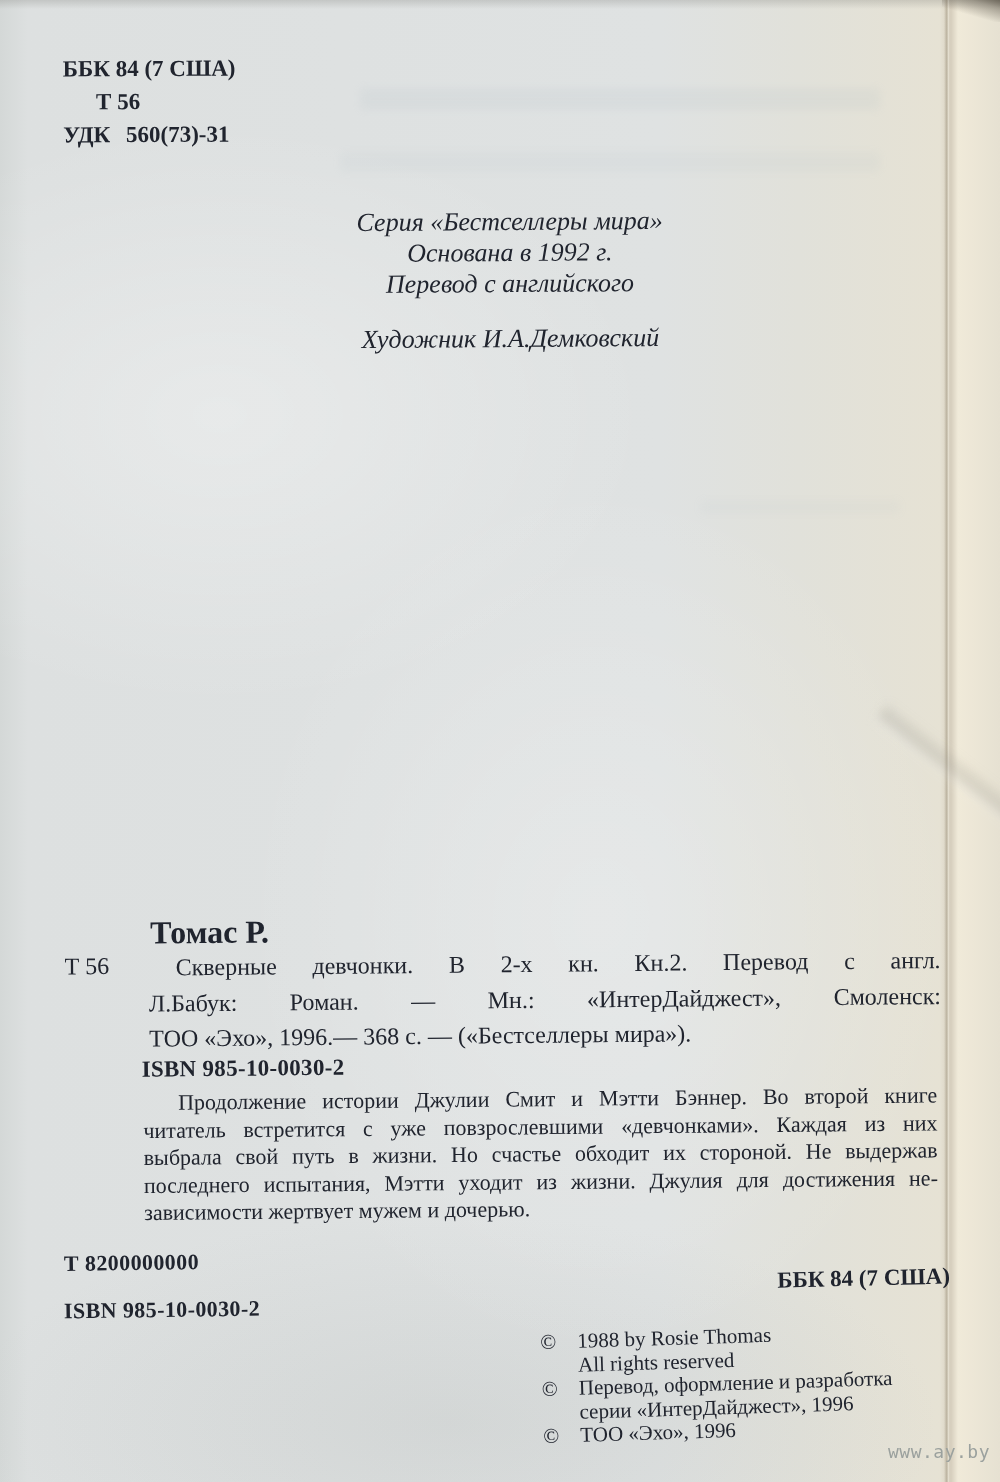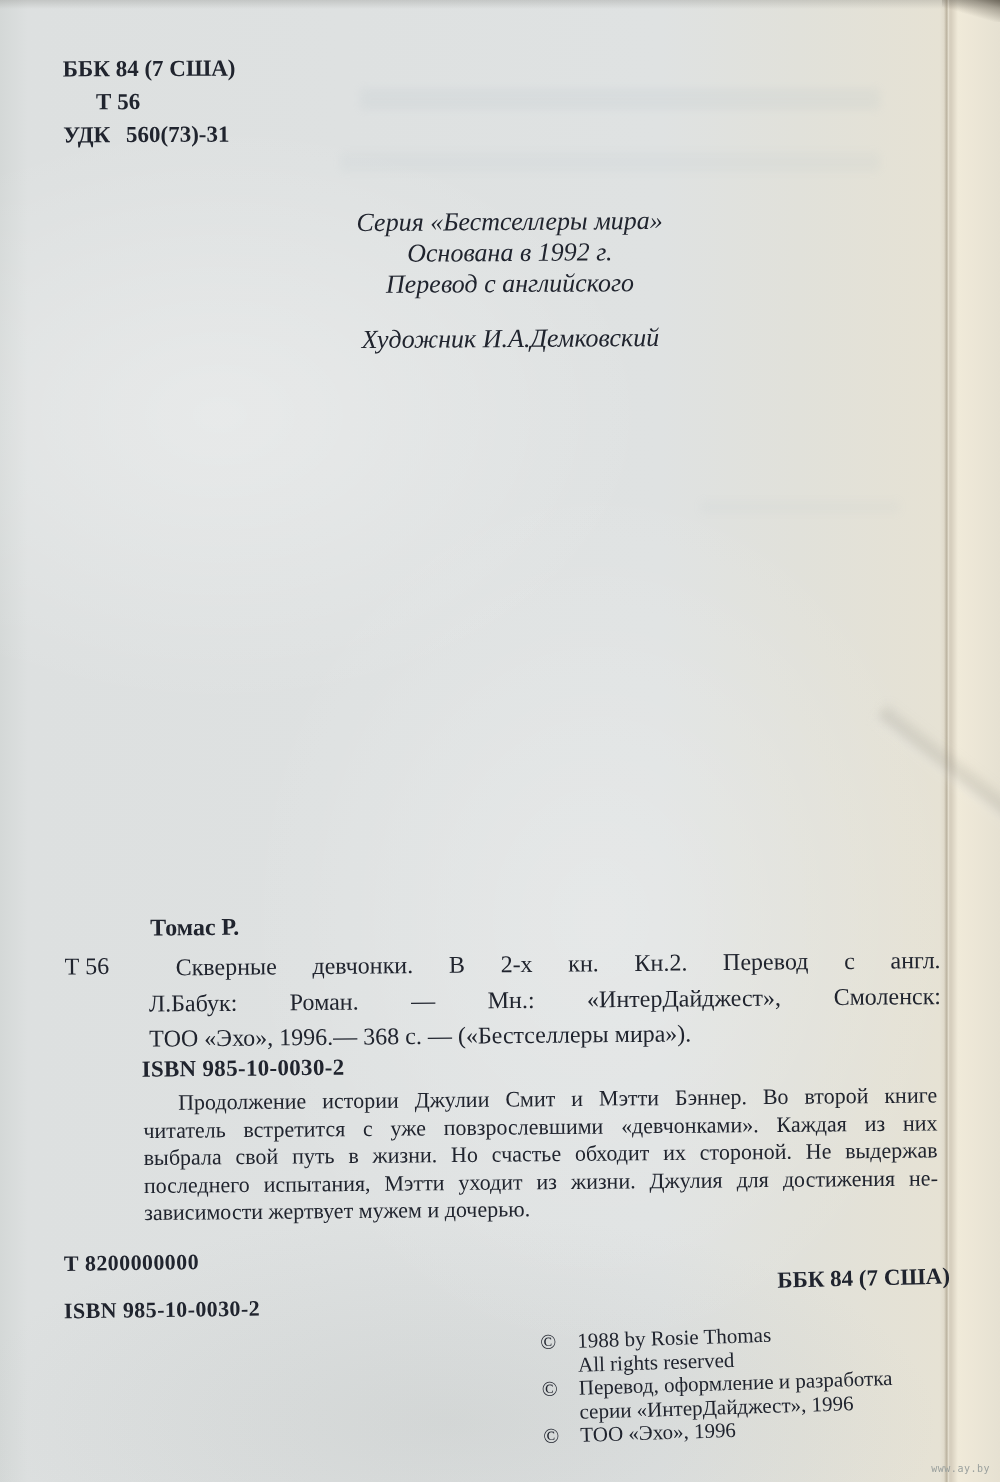--- a/index.html
+++ b/index.html
@@ -36,21 +36,21 @@
   .top-codes .ind{padding-left:33px;}
   .wsp{word-spacing:10px;}
 
   
   .series{top:206px;left:280px;width:460px;text-align:center;font-style:italic;
     font-size:26px;line-height:31px;transform:rotate(-0.4deg);}
   .series .artist{margin-top:24px;}
 
   
   .card{top:908px;left:0;width:1000px;transform:rotate(-0.55deg);transform-origin:left top;}
-  .card .author{position:absolute;left:150px;top:8px;font-size:24px;font-weight:700;}
+  .card .author{position:absolute;left:150px;top:8px;font-size:32px;font-weight:700;}
   .card .code{position:absolute;left:64px;top:46px;font-size:24px;}
   .card .desc{position:absolute;left:148px;top:44px;width:792px;font-size:24px;line-height:35.5px;}
   .jline{text-align:justify;text-align-last:justify;}
   .card .l1{padding-left:27px;}
   .card .isbn1{position:absolute;left:140px;top:150px;font-size:23px;font-weight:700;letter-spacing:0.3px;}
 
   
   .annot{top:1089px;left:143px;width:794px;font-size:22px;line-height:27.5px;transform:rotate(-0.55deg);transform-origin:left top;}
   .annot .l1{padding-left:35px;}
 
@@ -59,22 +59,22 @@
   .bbk2{top:1266px;left:740px;width:210px;font-size:23px;font-weight:700;text-align:right;transform:rotate(-1.4deg);}
   .isbn2{top:1297px;left:64px;font-size:22px;font-weight:700;transform:rotate(-0.8deg);letter-spacing:0.4px;}
 
   
   .copyright{top:1331px;left:540px;width:420px;font-size:21px;line-height:23.6px;transform:rotate(-1.8deg);transform-origin:left top;}
   .cr-row{display:flex;}
   .cr-sym{width:37px;flex:0 0 37px;}
   .cr-text{flex:1;}
 
   
-  .watermark{bottom:8px;right:10px;font-family:"DejaVu Sans Mono","Liberation Mono",monospace;
-    font-size:10px;color:#9ba19e;letter-spacing:0.5px;}
+  .watermark{bottom:20px;right:10px;font-family:"DejaVu Sans Mono","Liberation Mono",monospace;
+    font-size:18px;color:#9ba19e;letter-spacing:0.5px;}
 </style>
 </head>
 <body>
 
 <div id="page" data-interactable="false">
 
   <div class="abs crease-v" data-interactable="false"></div>
   <div class="abs corner-tr" data-interactable="false"></div>
   <div class="abs fold-diag" data-interactable="false"></div>
   <div class="abs ghost g1" data-interactable="false"></div>

